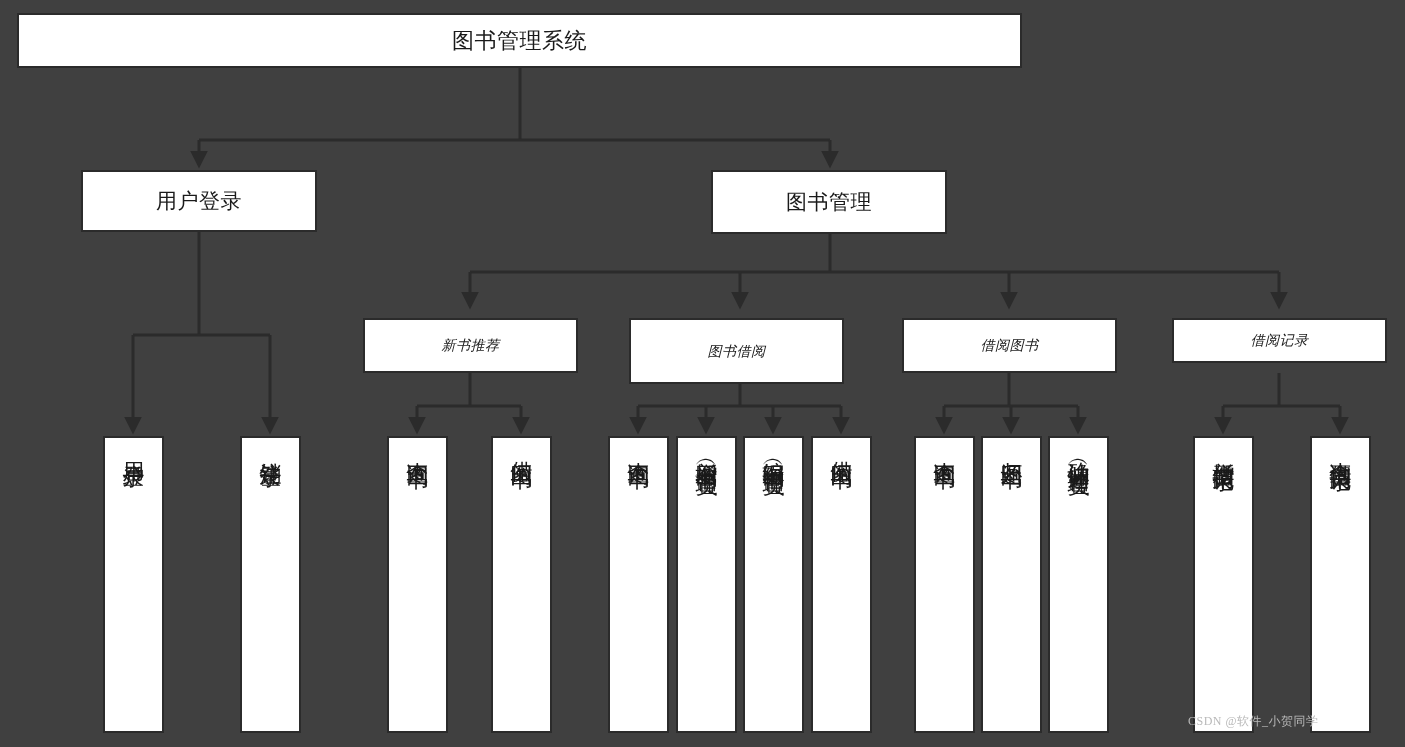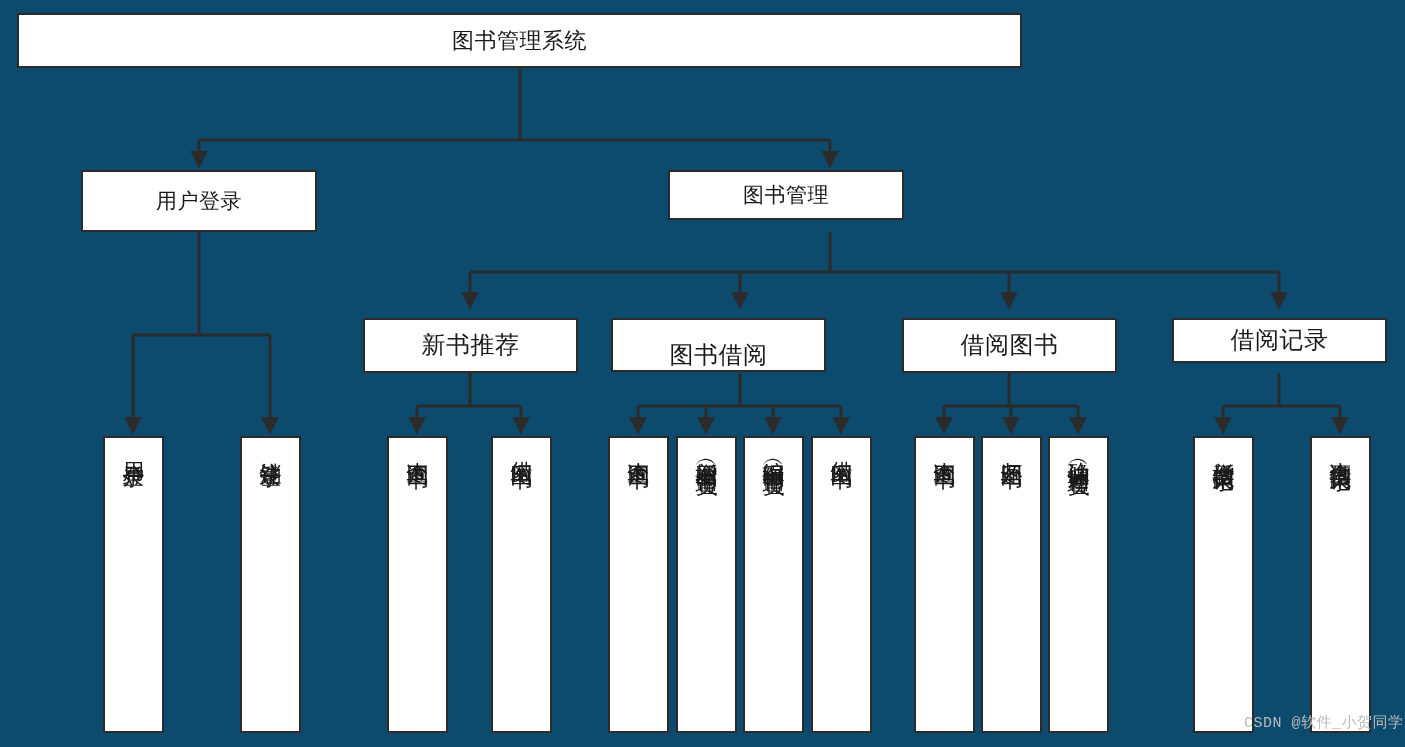--- a/index.html
+++ b/index.html
@@ -9,21 +9,21 @@
     background: #ffffff;
   }
   body {
     font-family: "DejaVu Sans", "Liberation Sans", sans-serif;
     color: #1a1a1a;
   }
   #canvas {
     position: relative;
     width: 1405px;
     height: 747px;
-    background: #0c4a6e;
+    background: #404040;
     overflow: hidden;
   }
   #edges {
     position: absolute;
     left: 0;
     top: 0;
     width: 1405px;
     height: 747px;
     pointer-events: none;
   }
@@ -40,46 +40,46 @@
   .node-label {
     font-size: 21px;
     line-height: 1.15;
     letter-spacing: 0.5px;
     color: #1a1a1a;
     text-align: center;
     white-space: nowrap;
   }
   .node.root .node-label { font-size: 22px; }
   .node.level2 .node-label { font-size: 21px; }
-  .node.level3 .node-label { font-size: 24px; }
+  .node.level3 .node-label { font-size: 14px; font-style: italic; }
   
   .node.leaf {
     align-items: flex-start;
     justify-content: center;
     padding-top: 6px;
   }
   .node.leaf .node-label {
     writing-mode: vertical-rl;
     text-orientation: upright;
     font-size: 22px;
     line-height: 1.0;
     letter-spacing: 2px;
     white-space: nowrap;
     max-height: 285px;
   }
   .watermark {
     position: absolute;
-    left: 1244px;
+    left: 1188px;
     top: 713px;
-    font-size: 15px;
+    font-size: 12px;
     color: #b9b9b9;
     letter-spacing: 0.5px;
     white-space: nowrap;
     z-index: 5;
-    font-family: Liberation Mono, monospace;
+    font-family: Liberation Serif, serif;
   }
 </style>
 </head>
 <body>
 
 <div id="canvas">
 
   <svg id="edges" viewBox="0 0 1405 747" width="1405" height="747" xmlns="http://www.w3.org/2000/svg">
     <defs>
       <marker id="arrow" viewBox="0 0 10 10" refX="8" refY="5" markerWidth="6" markerHeight="6" orient="auto-start-reverse">
@@ -131,28 +131,28 @@
     </g>
   </svg>
 
   <div class="node root" style="left:17px; top:13px; width:1005px; height:55px;">
     <span class="node-label">图书管理系统</span>
   </div>
 
   <div class="node level2" style="left:81px; top:170px; width:236px; height:62px;">
     <span class="node-label">用户登录</span>
   </div>
-  <div class="node level2" style="left:668px; top:170px; width:236px; height:50px;">
+  <div class="node level2" style="left:711px; top:170px; width:236px; height:64px;">
     <span class="node-label">图书管理</span>
   </div>
 
   <div class="node level3" style="left:363px; top:318px; width:215px; height:55px;">
     <span class="node-label">新书推荐</span>
   </div>
-  <div class="node level3" style="left:611px; top:318px; width:215px; height:54px;align-items:flex-end;">
+  <div class="node level3" style="left:629px; top:318px; width:215px; height:66px;">
     <span class="node-label">图书借阅</span>
   </div>
   <div class="node level3" style="left:902px; top:318px; width:215px; height:55px;">
     <span class="node-label">借阅图书</span>
   </div>
   <div class="node level3" style="left:1172px; top:318px; width:215px; height:45px;">
     <span class="node-label">借阅记录</span>
   </div>
 
   <div class="node leaf" style="left:103px; top:436px; width:61px; height:297px;">

